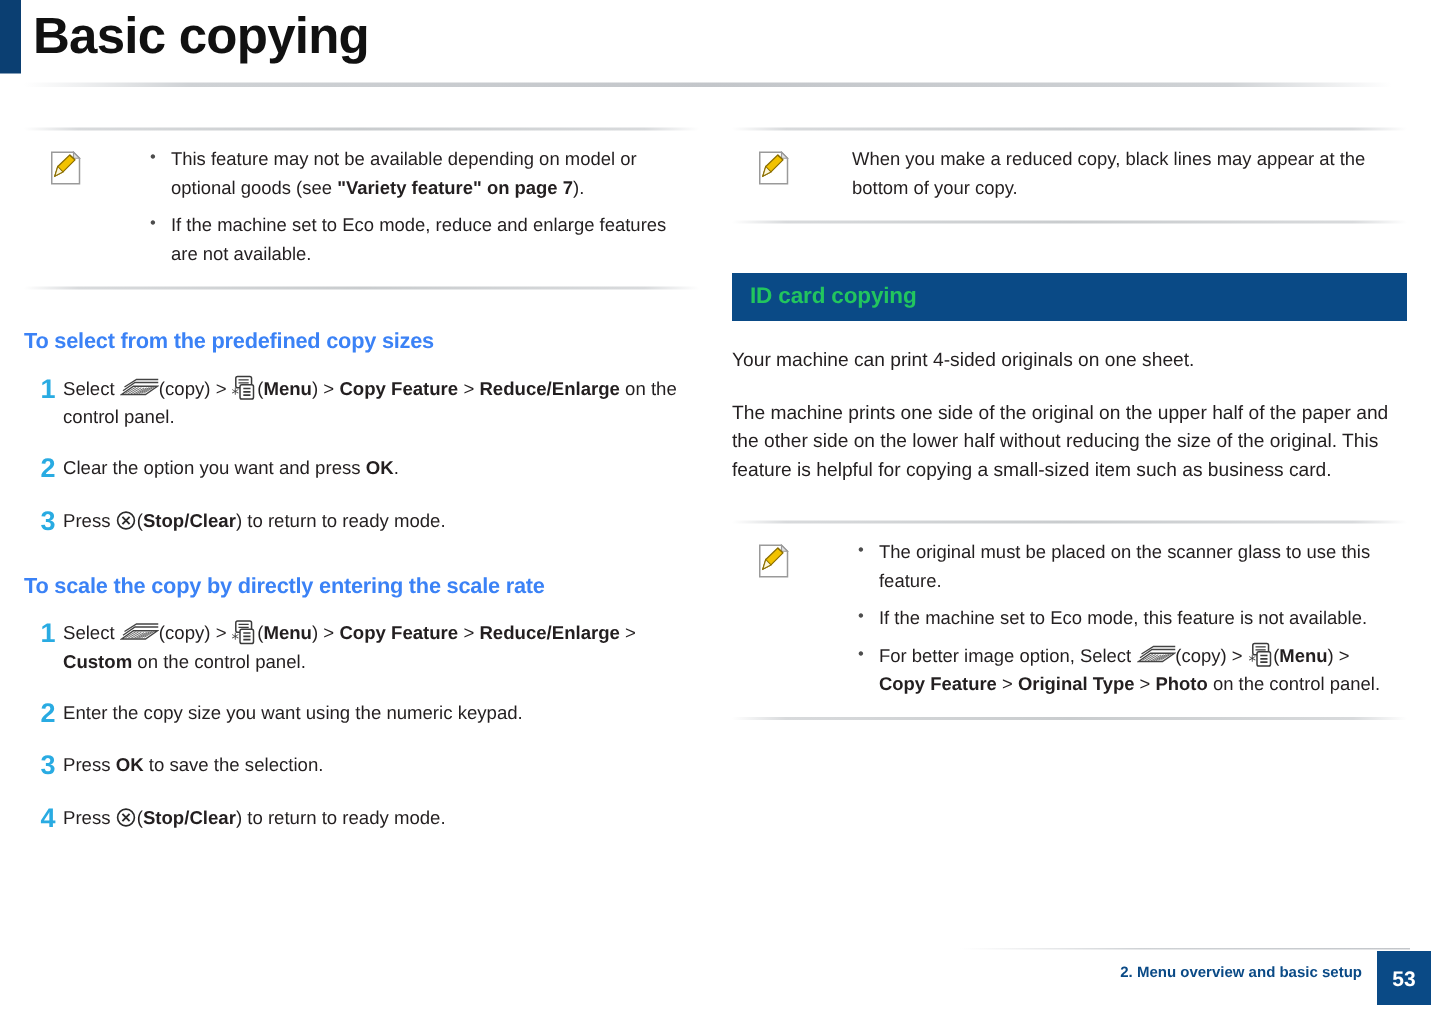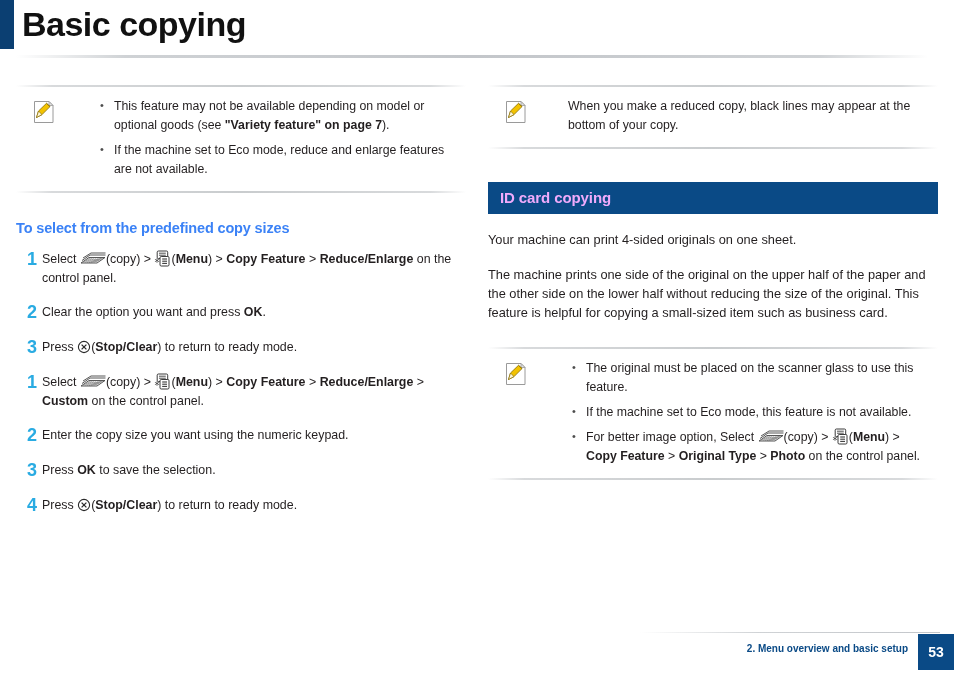--- a/index.html
+++ b/index.html
@@ -141,21 +141,21 @@
   .step-text {
     flex: 1 1 auto;
     font-size: 12.4px;
     line-height: 18.5px;
     padding-right: 4px;
   }
 
   
   .section-bar {
     background: #0a4a86;
-    color: #f0abfc;
+    color: #22c55e;
     font-size: 15px;
     font-weight: bold;
     padding: 7px 12px 8px 12px;
     margin: 32px 0 0 0;
     letter-spacing: -0.1px;
   }
   .body-para {
     font-size: 12.8px;
     line-height: 19px;
     margin: 16px 0 0 0;
@@ -307,20 +307,21 @@
             <svg width="14" height="14" viewBox="0 0 14 14">
               <circle cx="7" cy="7" r="5.6" fill="#ffffff" stroke="#2a2a2a" stroke-width="1.1"></circle>
               <path d="M4.6 4.6 L9.4 9.4 M9.4 4.6 L4.6 9.4" stroke="#2a2a2a" stroke-width="1.3"></path>
             </svg>
           </span><span>(<b>Stop/Clear</b>)</span>
           <span>to return to ready mode.</span>
         </div>
       </div>
     </div>
 
+    <div class="sub-heading">To scale the copy by directly entering the scale rate</div>
 
     <div class="steps">
 
       <div class="step">
         <div class="step-num">1</div>
         <div class="step-text">
           <span>Select</span>
           <span class="icon-inline icon-copy">
             <svg width="26" height="15" viewBox="0 0 26 15">
               <g fill="none" stroke="#444" stroke-width="0.9">

